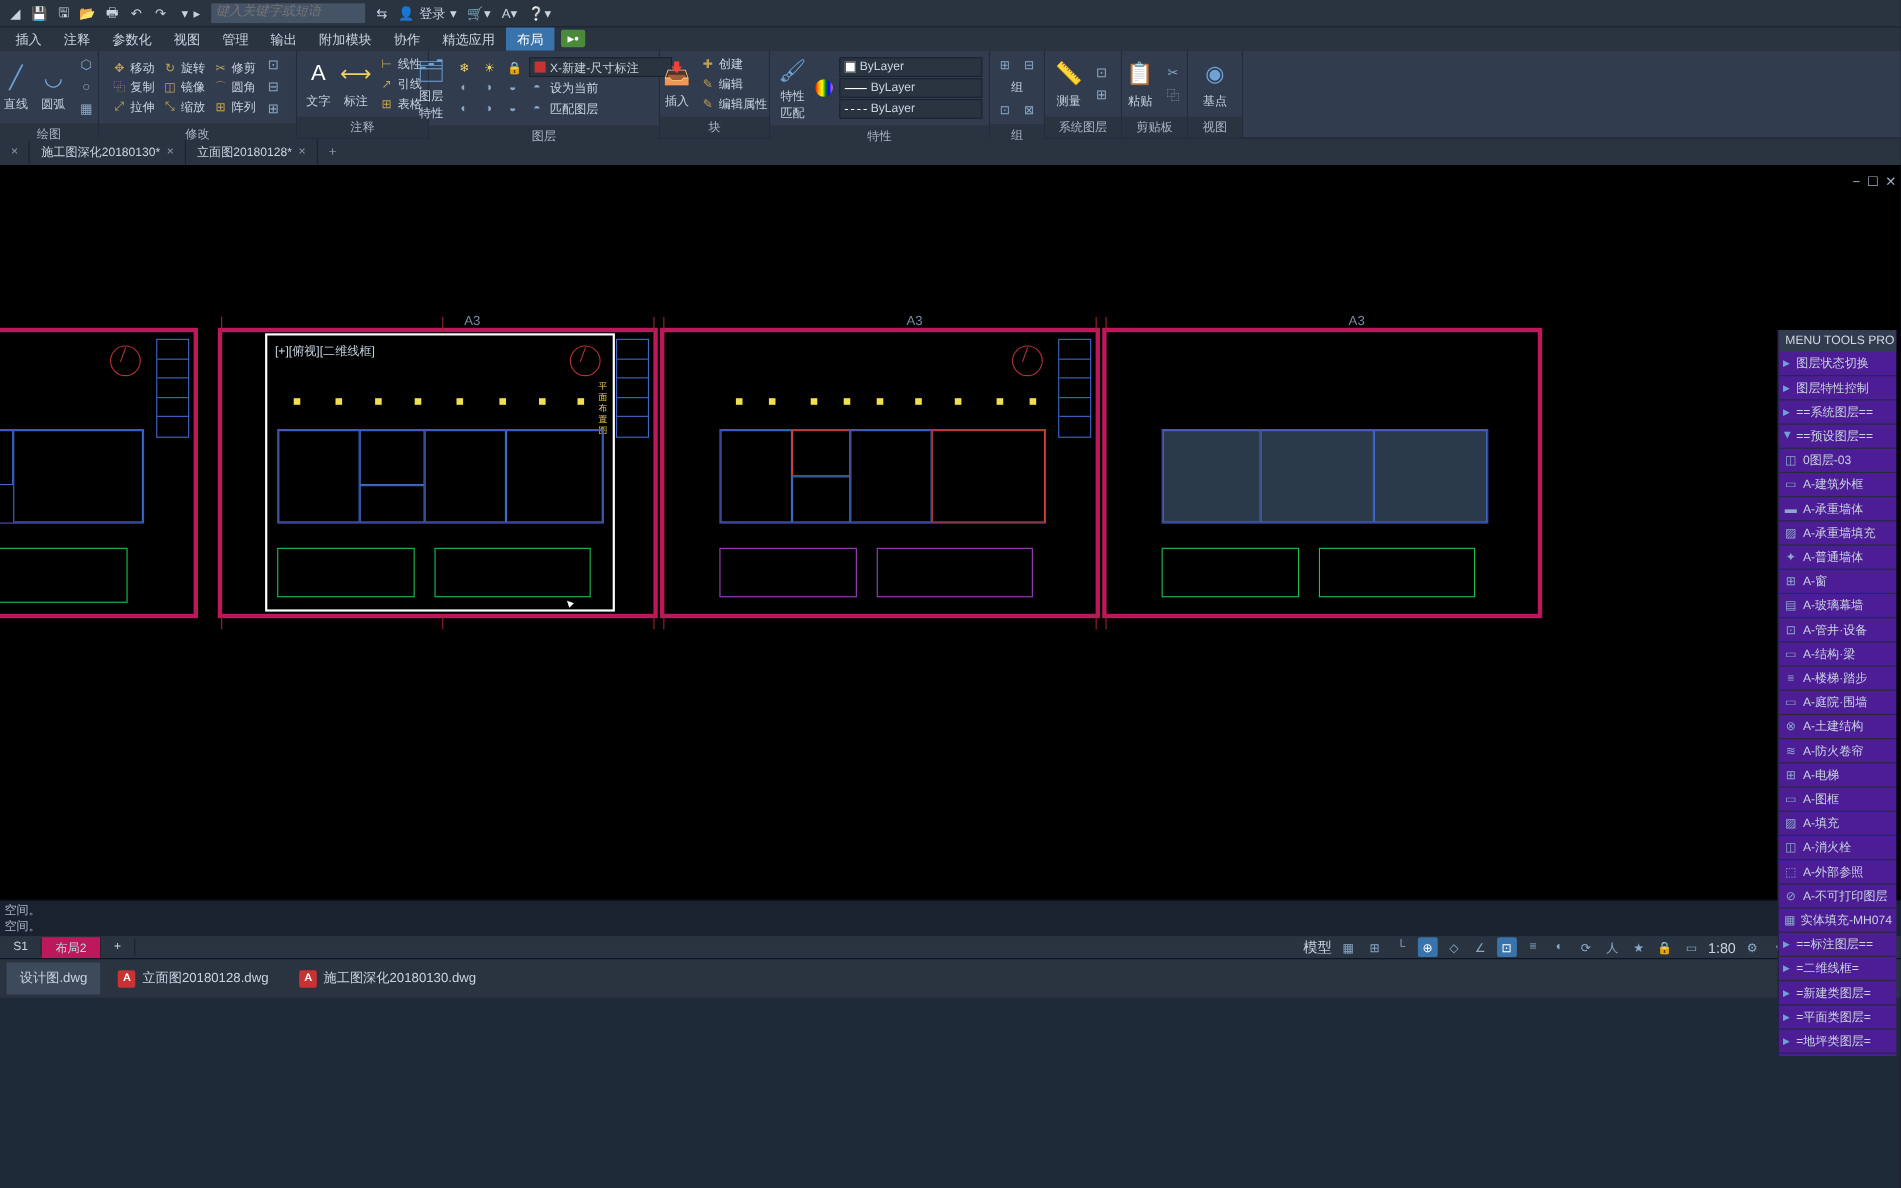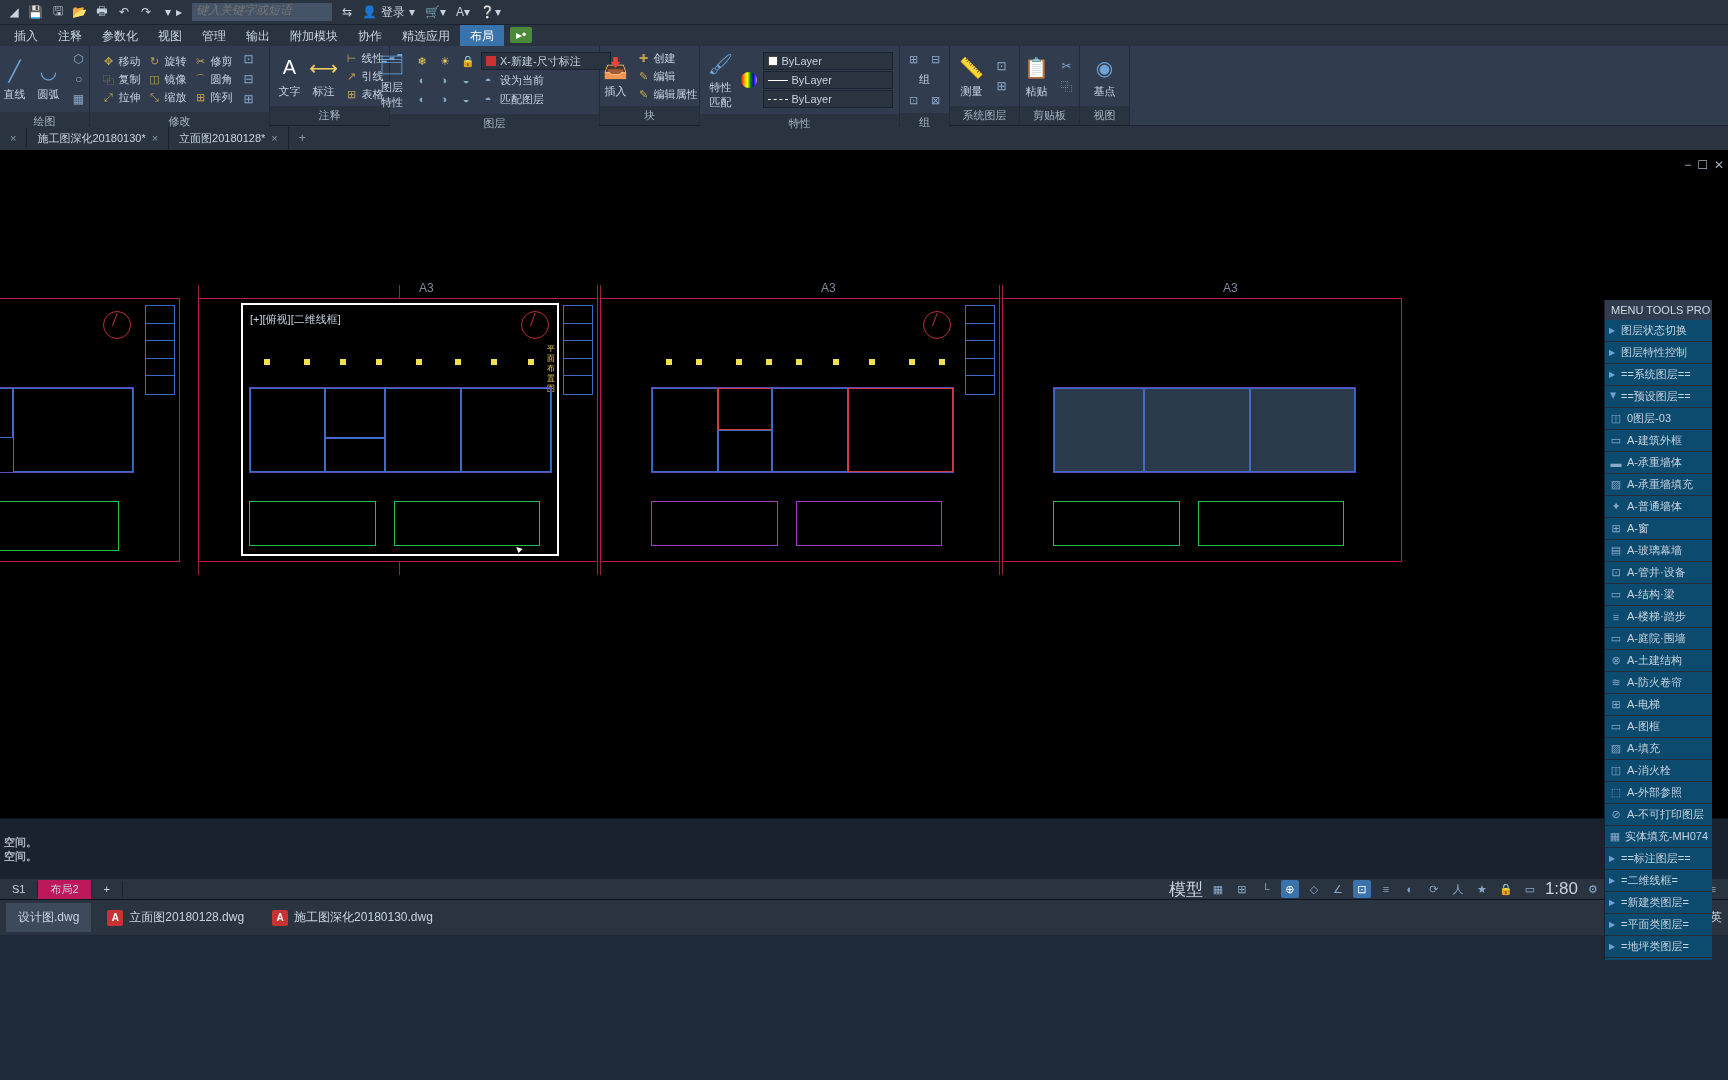--- a/index.html
+++ b/index.html
@@ -42,61 +42,61 @@
 .file-tabs { height: 24px; background: #2a3441; display: flex; align-items: center; }
 .file-tabs .ftab { padding: 4px 10px; border-right: 1px solid #1a2230; display: flex; align-items: center; gap: 6px; font-size: 11px; }
 .file-tabs .ftab.first { background: #2a3441; color: #8a98aa; }
 .file-tabs .ftab .close { color: #8a98aa; }
 .file-tabs .addtab { padding: 4px 10px; color: #8a98aa; }
 
 
 .work-area { position: relative; background: #000; height: 668px; }
 .viewport-label { position: absolute; top: 162px; left: 250px; color: #c8d3e0; font-size: 11px; z-index: 5; }
 .vp-controls { position: absolute; top: 8px; right: 4px; display: flex; gap: 6px; color: #a0b0c0; font-size: 12px; }
-.sheet { position: absolute; border: 1px solid #be185d; padding-left: 44px; }
+.sheet { position: absolute; border: 4px solid #be185d; padding-left: 44px; }
 .sheet .a3label { position: absolute; top: -18px; left: 220px; color: #7a8aa0; font-size: 12px; }
 .sheet .tick { position: absolute; background: #95282c; }
 .sheet .compass { position: absolute; width: 28px; height: 28px; border: 1px solid #b83232; border-radius: 50%; }
 .sheet .compass::after { content: ""; position: absolute; width: 1px; height: 14px; background: #b83232; left: 8px; top: 0; transform: rotate(20deg); transform-origin: bottom; }
 .sheet .titleblock { position: absolute; right: 4px; top: 6px; width: 30px; height: 90px; border: 1px solid #4169c8; }
 .sheet .titleblock .tbrow { border-bottom: 1px solid #4169c8; height: 20%; }
 .sheet .side-txt { position: absolute; right: 38px; top: 45px; width: 12px; height: 80px; }
 .sheet .side-txt .ch { font-size: 8px; color: #f0d060; line-height: 10px; }
 .sheet .floorplan { position: absolute; left: 50px; top: 88px; right: 45px; height: 86px; border: 1px solid #5a4ab8; }
 .sheet .floorplan .room { position: absolute; border: 1px solid #4169c8; }
 .sheet .dims { position: absolute; }
 .sheet .dims .dnode { position: absolute; width: 6px; height: 6px; background: #f0e050; }
 .sheet .lower { position: absolute; left: 50px; bottom: 10px; right: 45px; height: 50px; }
 .sheet .lower .box { position: absolute; border: 1px solid #20c050; }
 .active-vp { position: absolute; border: 2px solid #fff; pointer-events: none; }
 .cursor { position: absolute; width: 10px; height: 10px; pointer-events: none; z-index: 10; }
 .cursor::before { content: "▲"; color: #fff; font-size: 10px; position: absolute; transform: rotate(-45deg); }
 
 
-.right-panel { position: absolute; right: 16px; top: 150px; width: 108px; height: 660px; background: #0c4a6e; border-left: 1px solid #1a2230; overflow: hidden; }
+.right-panel { position: absolute; right: 4px; top: 150px; width: 108px; height: 660px; background: #4c1d95; border-left: 1px solid #1a2230; overflow: hidden; }
 .right-panel .rp-title { background: #313d4f; padding: 4px 6px; font-size: 11px; color: #d0d8e0; white-space: nowrap; text-align: right; }
 .right-panel .rp-row { display: flex; align-items: center; gap: 4px; padding: 3px 4px; border-bottom: 1px solid #222c3a; font-size: 11px; white-space: nowrap; cursor: pointer; }
 .right-panel .rp-row.header { color: #c8d3e0; }
 .right-panel .rp-row .tri { width: 8px; font-size: 8px; color: #6fa3d6; }
 .right-panel .rp-row .tri.down { transform: rotate(90deg); display: inline-block; }
 .right-panel .rp-row .lic { width: 14px; height: 14px; display: inline-flex; align-items: center; justify-content: center; color: #8aa8c8; }
 
 
 .cmdline-area { background: #1a2230; border-top: 1px solid #0a1220; }
-.cmdline-area .history { padding: 16px 4px; font-size: 11px; color: #a8b4c4; line-height: 14px; font-weight: bold; }
+.cmdline-area .history { padding: 2px 4px; font-size: 11px; color: #a8b4c4; line-height: 14px; }
 .cmdline-area .prompt { padding: 2px 4px; font-size: 11px; color: #a8b4c4; }
 
 
 .layout-tabs { height: 20px; background: #2a3441; display: flex; align-items: center; }
 .layout-tabs .ltab { padding: 2px 12px; font-size: 11px; border-right: 1px solid #1a2230; }
 .layout-tabs .ltab.active { background: #be185d; }
 .layout-tabs .status-right { margin-left: auto; display: flex; align-items: center; gap: 6px; padding: 0 6px; }
 .layout-tabs .sb-btn { width: 18px; height: 18px; display: flex; align-items: center; justify-content: center; color: #8aa8c8; font-size: 11px; }
 .layout-tabs .sb-btn.active { background: #3973ac; color: #fff; border-radius: 2px; }
-.layout-tabs .sb-text { font-size: 17px; color: #c8d3e0; }
+.layout-tabs .sb-text { font-size: 13px; color: #c8d3e0; }
 
 
 .taskbar { height: 36px; background: #2a3441; border-top: 1px solid #0a1220; display: flex; align-items: center; padding: 0 6px; gap: 4px; }
 .taskbar .tb-item { padding: 6px 12px; display: flex; align-items: center; gap: 6px; font-size: 12px; }
 .taskbar .tb-item.active { background: #3d4a5c; }
 .taskbar .tb-icon { width: 16px; height: 16px; background: #c83232; border-radius: 2px; display: flex; align-items: center; justify-content: center; color: #fff; font-size: 10px; font-weight: bold; }
 .taskbar .tb-right { margin-left: auto; display: flex; gap: 8px; align-items: center; }
 .taskbar .tray-icon { width: 18px; height: 14px; }
 </style>
 </head>

